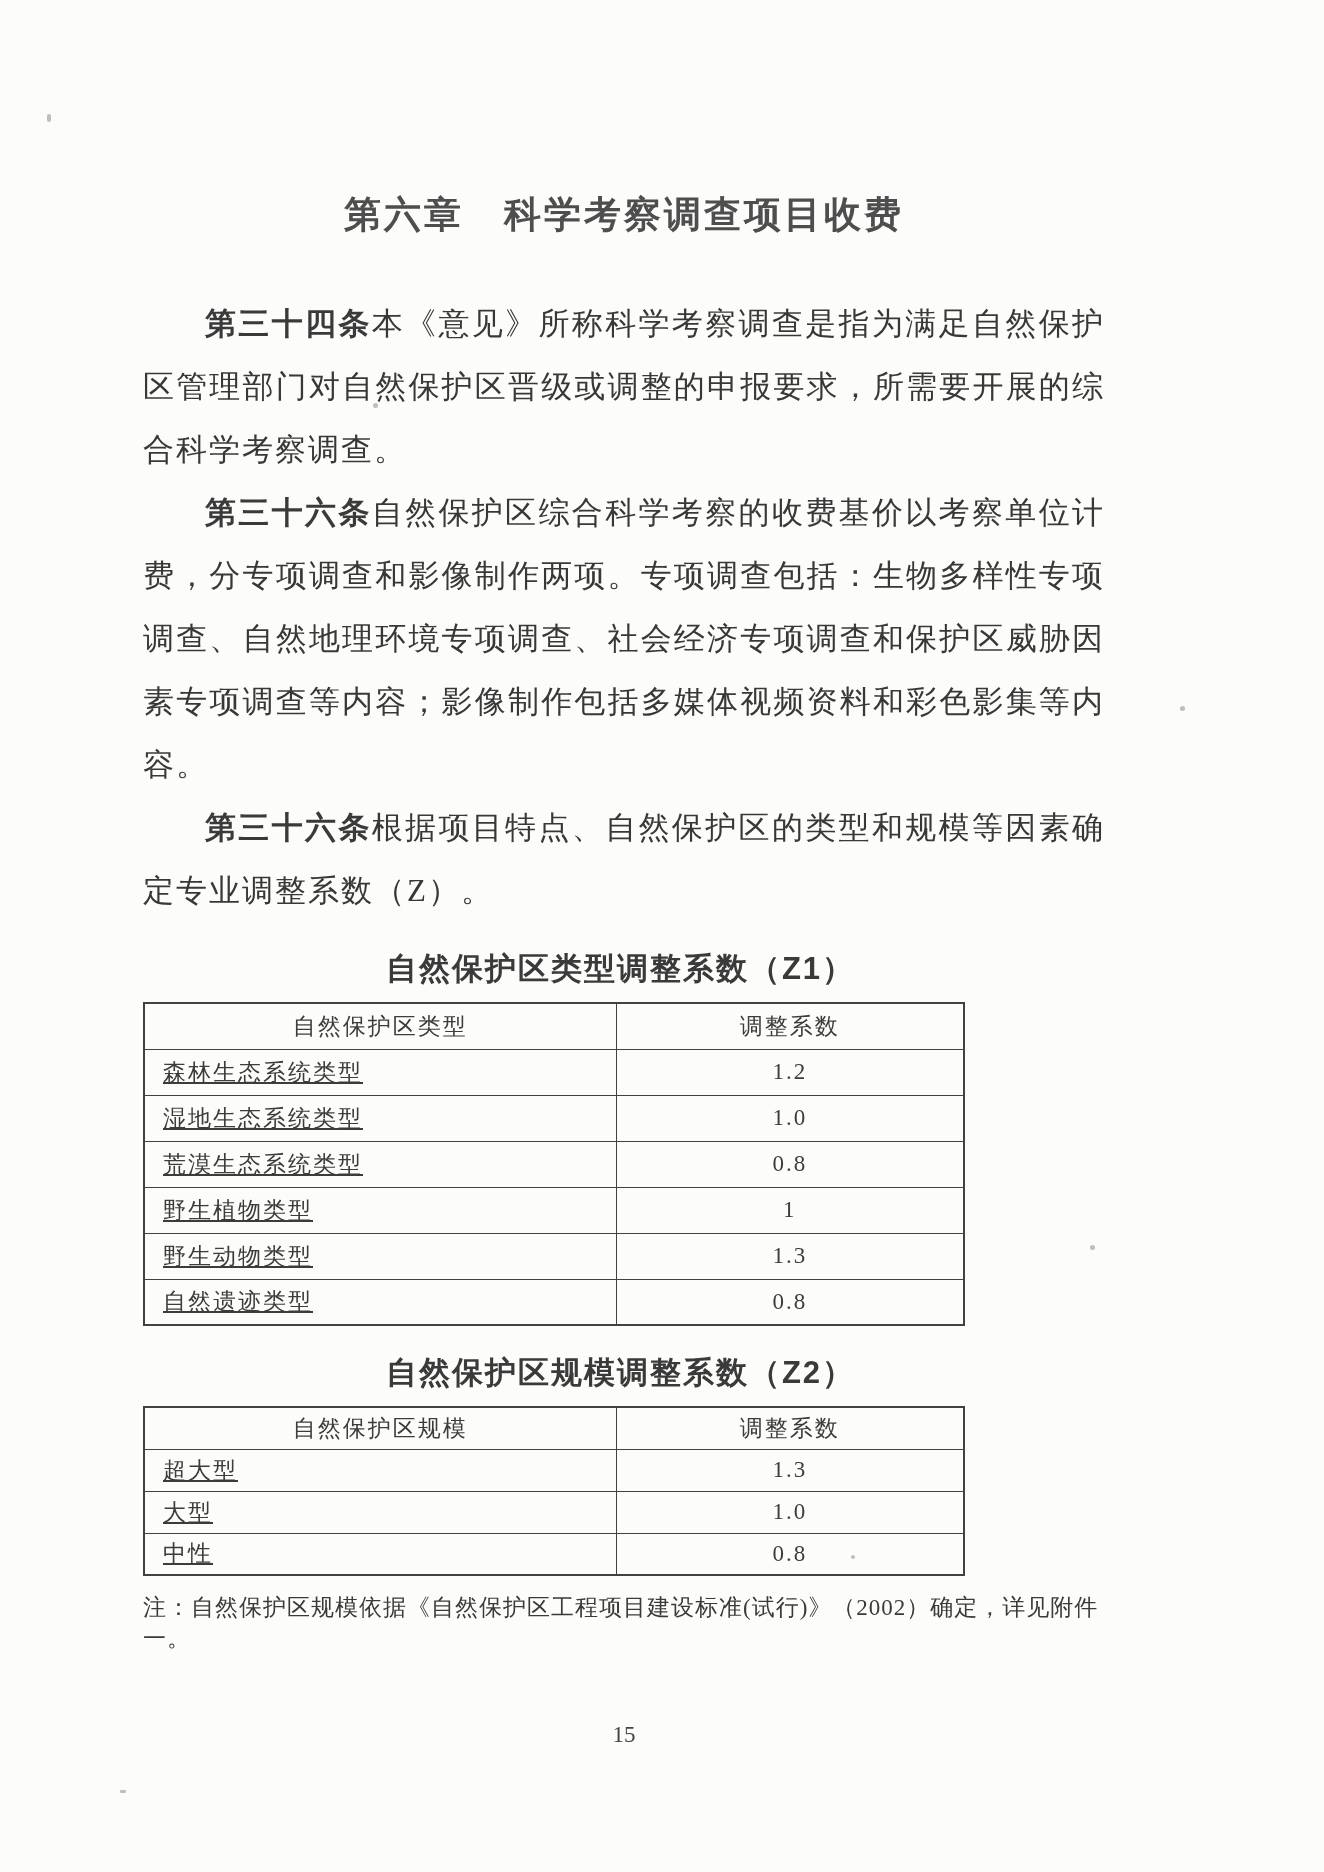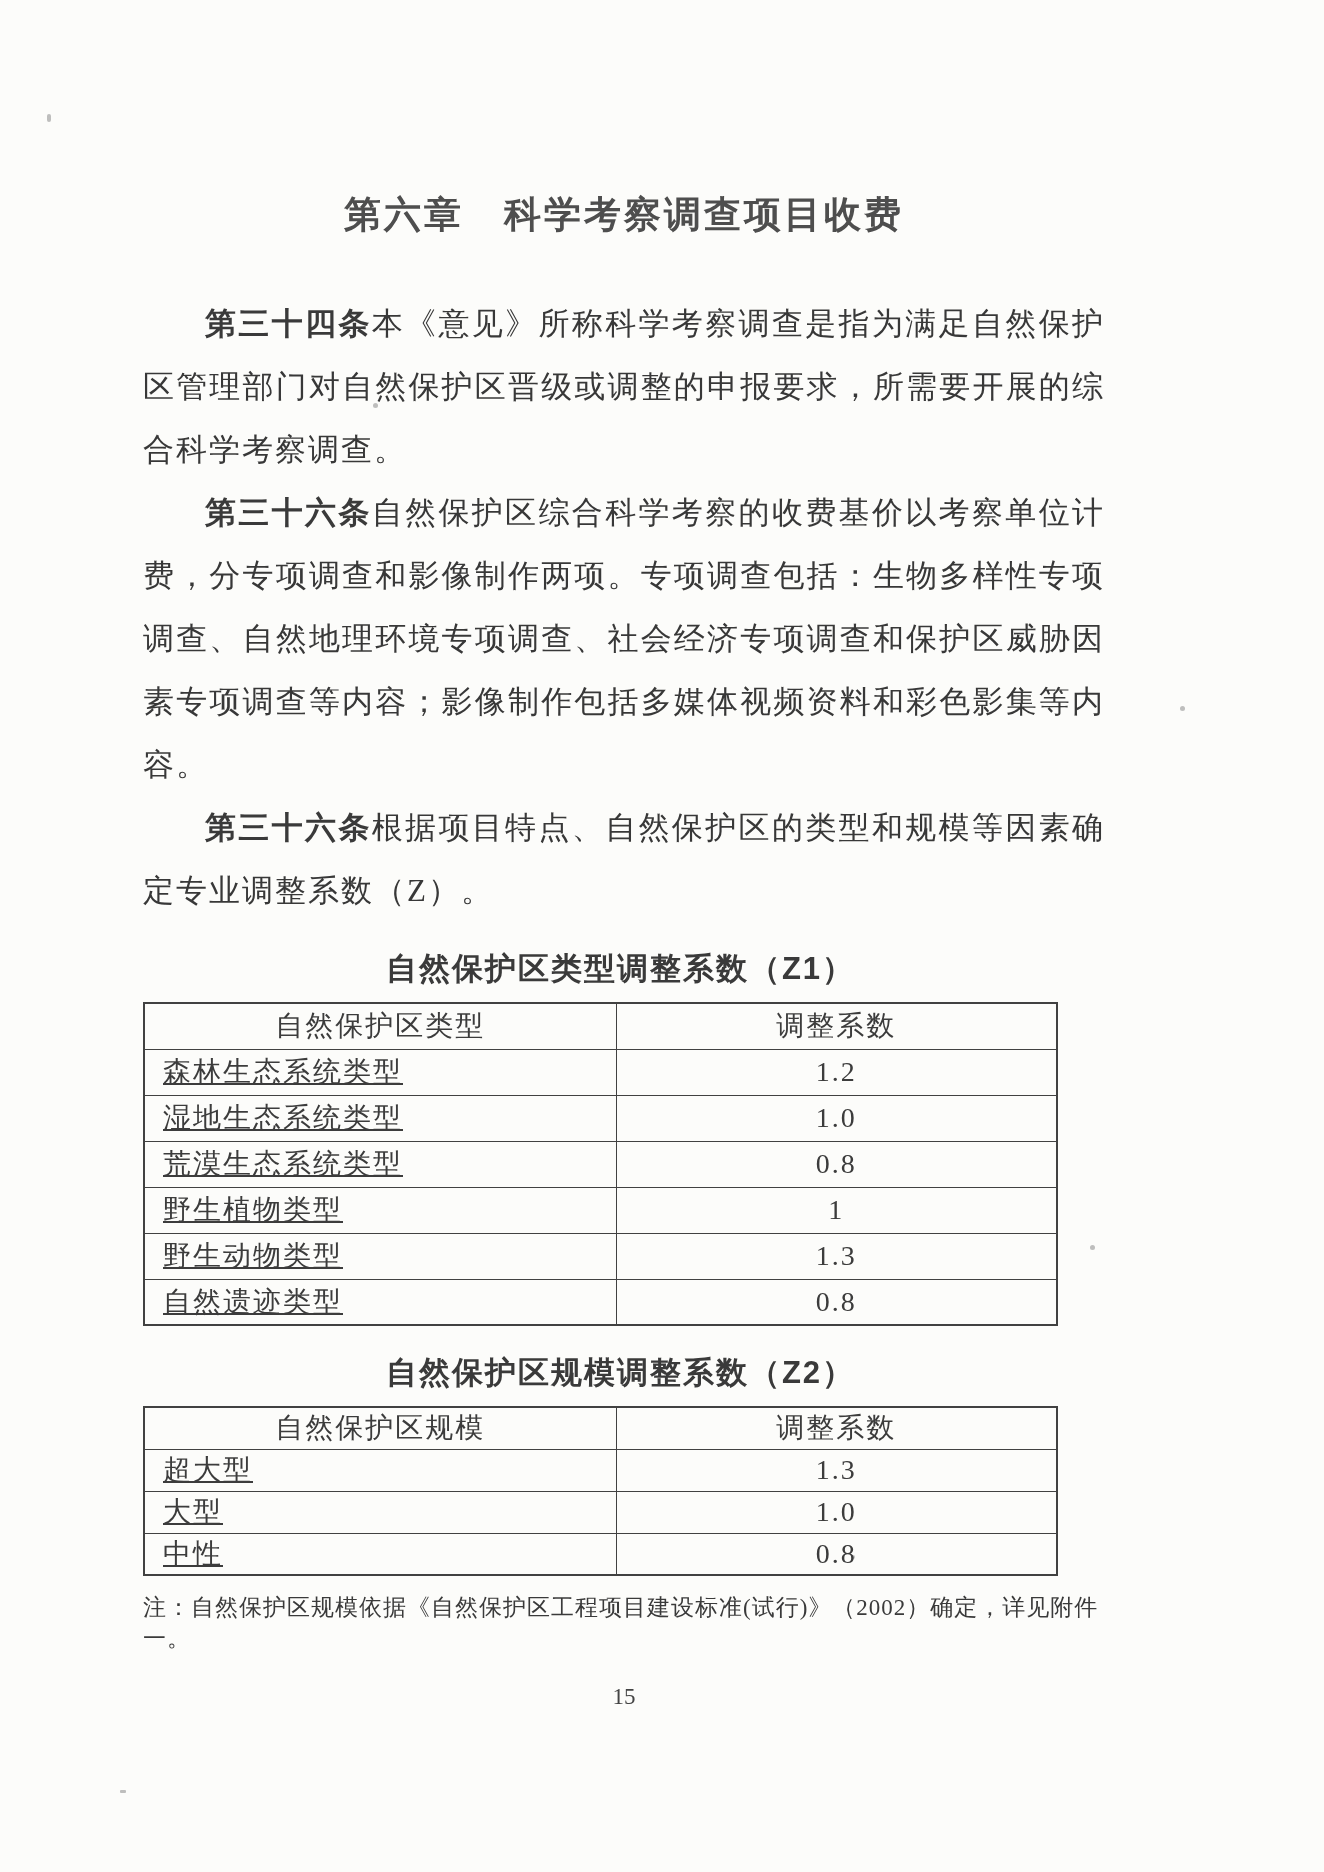--- a/index.html
+++ b/index.html
@@ -55,24 +55,24 @@
     margin-top: 26px;
     margin-bottom: 12px;
     text-align: center;
     font-size: 31px;
     font-weight: bold;
     letter-spacing: 2px;
     color: #3a3a3a;
     font-family: "Liberation Sans", "DejaVu Sans", sans-serif;
   }
   table.coef {
-    width: 915px;
+    width: 822px;
     border-collapse: collapse;
     border: 2.5px solid var(--border);
-    font-size: 28px;
+    font-size: 23px;
     color: #3c3c3c;
   }
   table.coef th, table.coef td {
     border: 1.6px solid var(--border);
     font-weight: normal;
     letter-spacing: 2px;
   }
   table.coef col.c1 { width: 472px; }
   table.t1 th, table.t1 td { height: 46px; }
   table.t2 th, table.t2 td { height: 42px; margin-top: 36px; }
@@ -80,21 +80,21 @@
   td.label-cell { text-align: left; padding-left: 18px; text-decoration: underline; }
   td.value-cell { text-align: center; letter-spacing: 4px; }
   .footnote {
     margin-top: 16px;
     font-size: 23px;
     letter-spacing: 1px;
     color: #3a3a3a;
     font-weight: 500;
   }
   .page-number {
-    margin-top: 30px;
+    margin-top: 68px;
     text-align: center;
     font-size: 23px;
     color: #444444;
   }
   .speck {
     position: absolute;
     background: #8a8a8a;
     border-radius: 50%;
     opacity: 0.55;
   }

